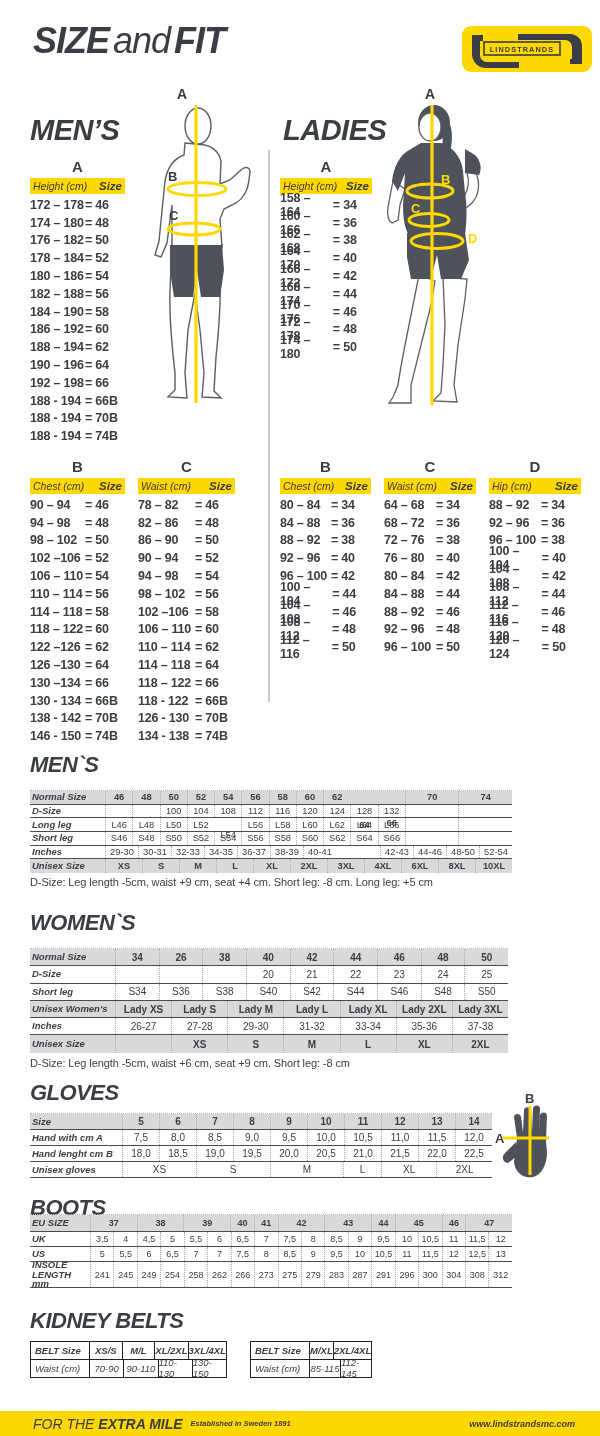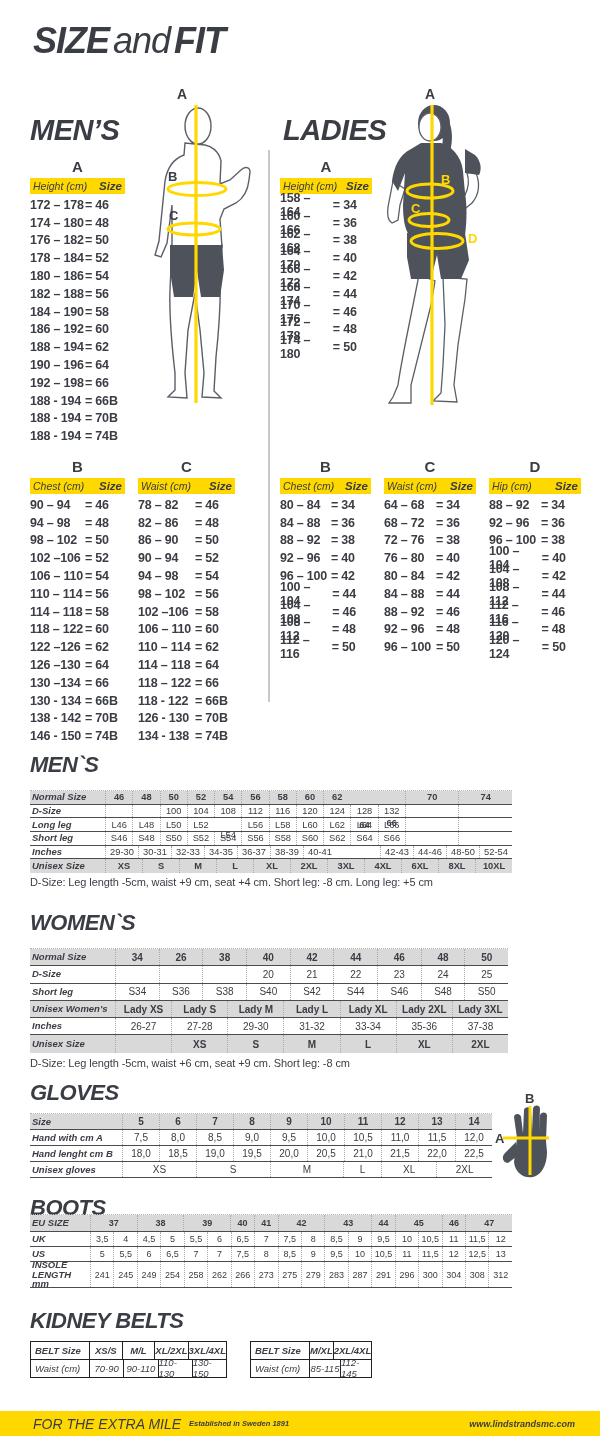--- a/index.html
+++ b/index.html
@@ -64,31 +64,40 @@
   .mcell:first-child { border-left:none; }
   .mrow.mhead .mcell { font-weight:700; }
   .mcell.mlbl { flex:none; justify-content:flex-start; padding-left:4px; }
   .mini-1 .mcell.mlbl { width:58px; }
   .mini-2 .mcell.mlbl { width:58px; }
 
   
   .footer { position:absolute; left:0; top:1411px; width:600px; height:25px; background:#ffd800;
             display:flex; align-items:center; padding:0 25px 0 33px; }
   .footer .tag { font-style:italic; font-size:14px; color:#3a3d44; white-space:nowrap; }
-  .footer .tag .hvy { font-weight:400; }
+  .footer .tag .hvy { font-weight:700; }
   .footer .est { font-style:italic; font-size:7.5px; margin-left:8px; font-weight:700; white-space:nowrap; }
   .footer .url { margin-left:auto; font-style:italic; font-weight:700; font-size:9px; white-space:nowrap; }
 </style>
 </head>
 <body>
 
 <div class="page">
 
   <div class="main-title"><span class="hvy">SIZE</span><span class="lgt">and</span><span class="hvy">FIT</span></div>
 
+  <div class="logo">
+    <svg width="130" height="47" viewBox="0 0 130 47">
+      <rect x="0" y="0" width="130" height="46" rx="9" fill="#ffd800"></rect>
+      <path d="M10 9 h11 v6 h-3 v14 a7 7 0 0 0 7 7 h32 v6 H24 A14 14 0 0 1 10 28 Z" fill="#3a3d44"></path>
+      <path d="M56 8 h52 a12 12 0 0 1 12 12 v18 h-6 l-6 0 v-5 h2 V21 a7 7 0 0 0 -7 -7 H56 Z" fill="#3a3d44"></path>
+      <rect x="22" y="16" width="76" height="13" fill="#ffd800" stroke="#3a3d44" stroke-width="1.6"></rect>
+      <text x="60" y="25.5" text-anchor="middle" font-size="7.3" font-weight="bold" letter-spacing="1.1" fill="#3a3d44" font-family="Liberation Sans, sans-serif">LINDSTRANDS</text>
+    </svg>
+  </div>
 
   <div class="sec-title big" style="left:30px; top:114px;">MEN’S</div>
   <div class="sec-title big" style="left:283px; top:114px;">LADIES</div>
 
   <div class="fig-a-label" style="left:177px; top:86px;">A</div>
   <div class="fig-a-label" style="left:425px; top:86px;">A</div>
 
   <div class="fig" style="left:125px; top:85px;">
     <svg width="150" height="340" viewBox="0 0 150 340">
       <g stroke="#5a5e66" stroke-width="1.4" fill="#ffffff">

